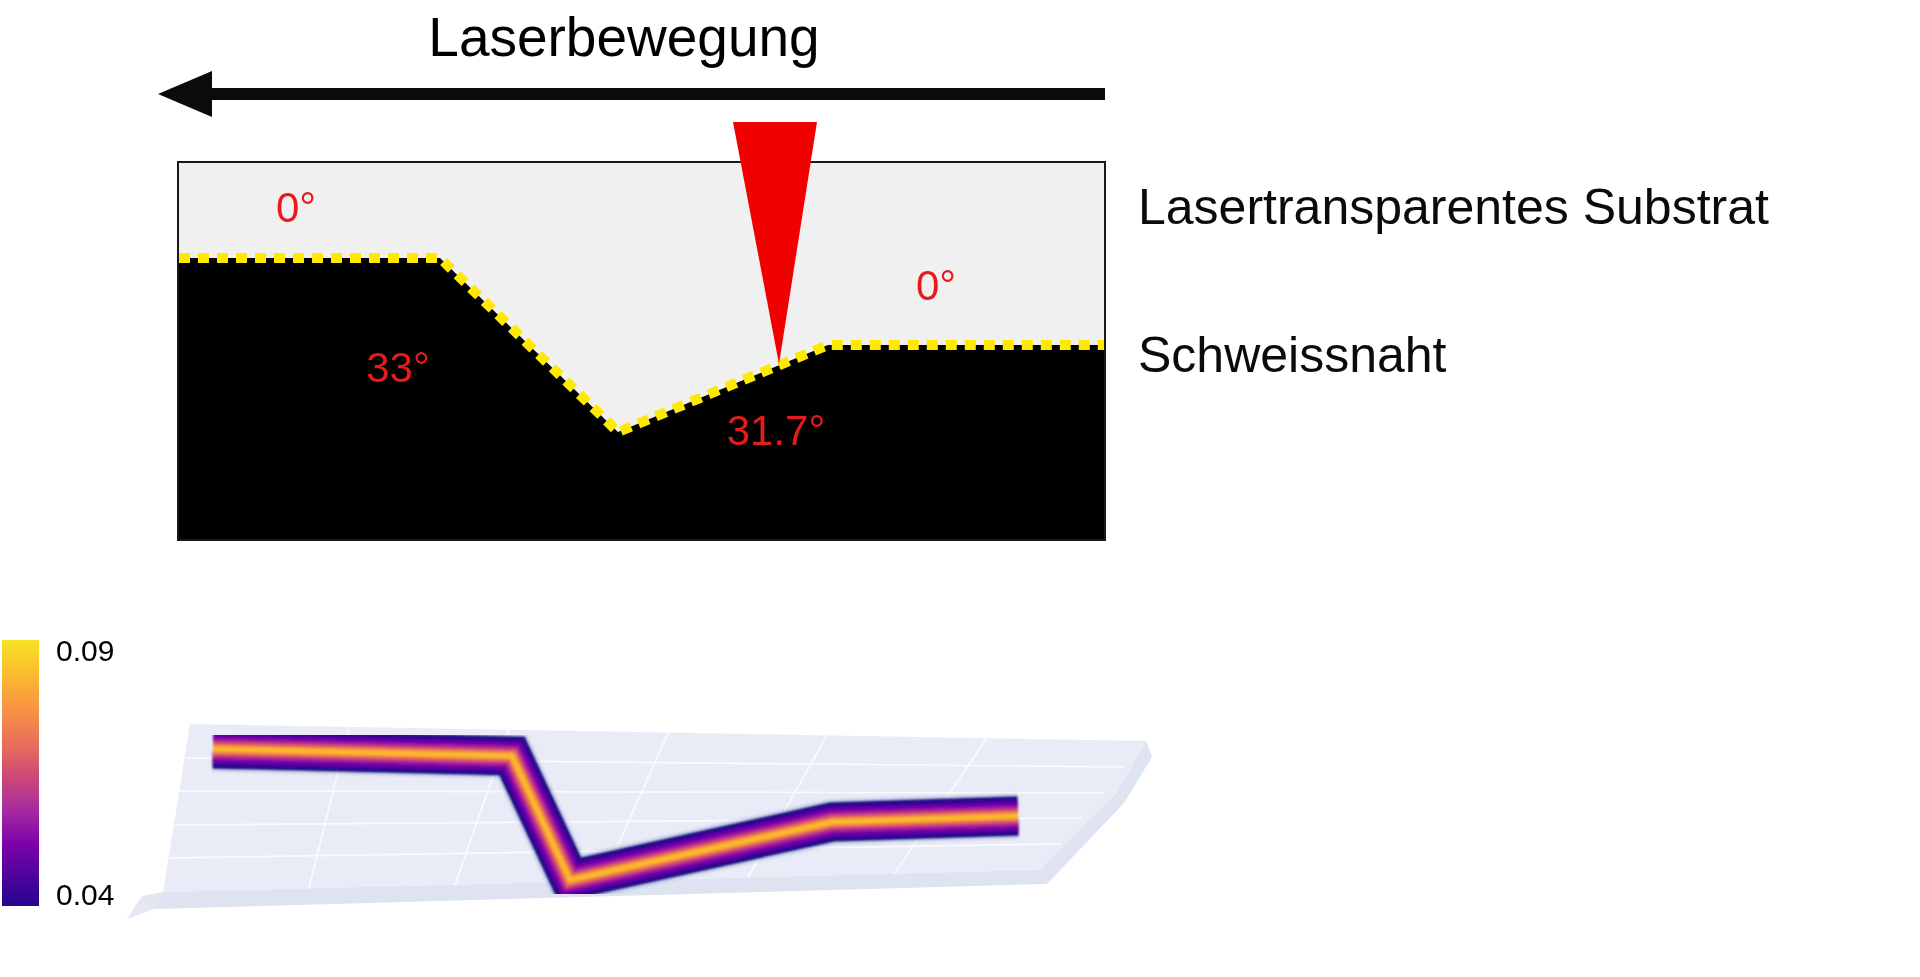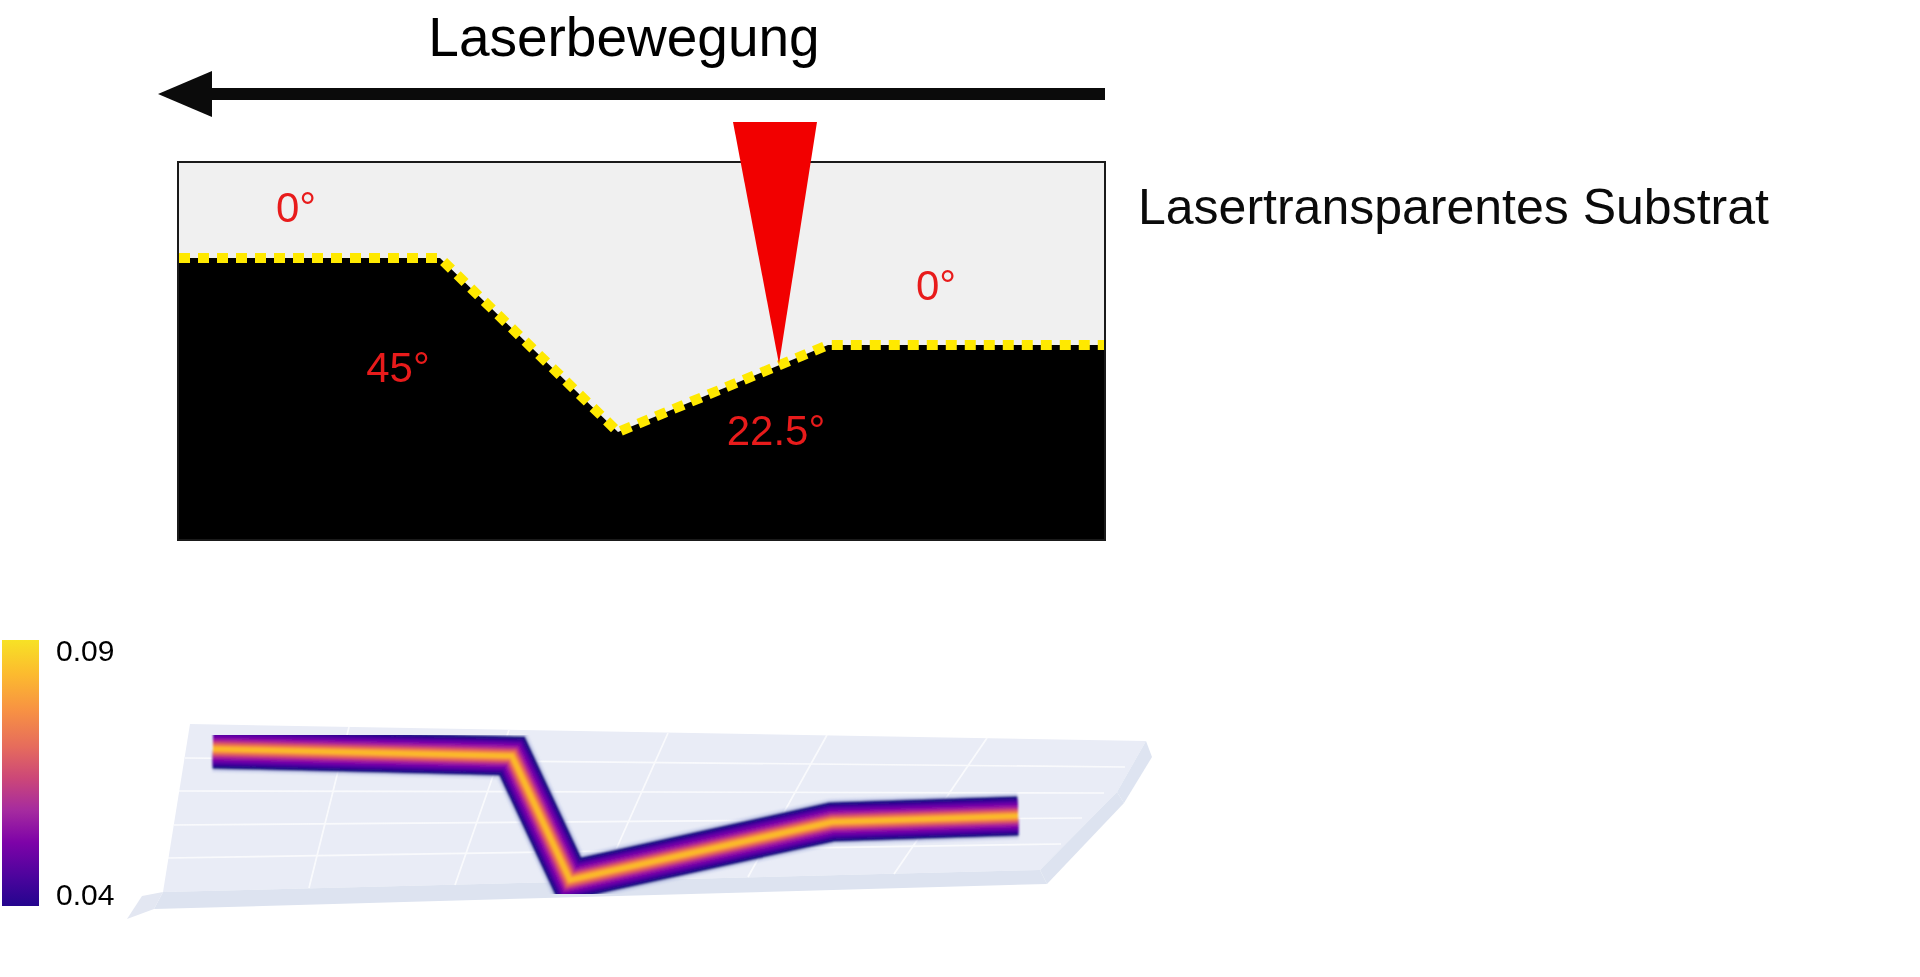--- a/index.html
+++ b/index.html
@@ -95,24 +95,25 @@
         <path d="M213,749 L512,756 L570,880 L832,822 L1018,816" stroke="#e3645a" stroke-width="12"></path>
         <path d="M213,749 L512,756 L570,880 L832,822 L1018,816" stroke="#f68d3f" stroke-width="8"></path>
         <path d="M213,749 L512,756 L570,880 L832,822 L1018,816" stroke="#fbb92c" stroke-width="4.5"></path>
       </g>
     </g>
   </svg>
 
   <div id="laserbewegung" class="abs txt">Laserbewegung</div>
 
   <div class="abs txt angle-label center-anchor" style="left:296px;top:208px;">0°</div>
-  <div class="abs txt angle-label center-anchor" style="left:398px;top:368px;">45°</div>
-  <div class="abs txt angle-label center-anchor" style="left:776px;top:431px;">22.5°</div>
+  <div class="abs txt angle-label center-anchor" style="left:398px;top:368px;">33°</div>
+  <div class="abs txt angle-label center-anchor" style="left:776px;top:431px;">31.7°</div>
   <div class="abs txt angle-label center-anchor" style="left:936px;top:286px;">0°</div>
 
   <div class="abs txt side-label" style="top:182px;">Lasertransparentes Substrat</div>
+  <div class="abs txt side-label" style="top:330px;">Schweissnaht</div>
 
 
   <div id="colorbar" class="abs"></div>
   <div class="abs txt cbar-label" style="top:636px;">0.09</div>
   <div class="abs txt cbar-label" style="top:880px;">0.04</div>
 
 </div>
 
 </body></html>

